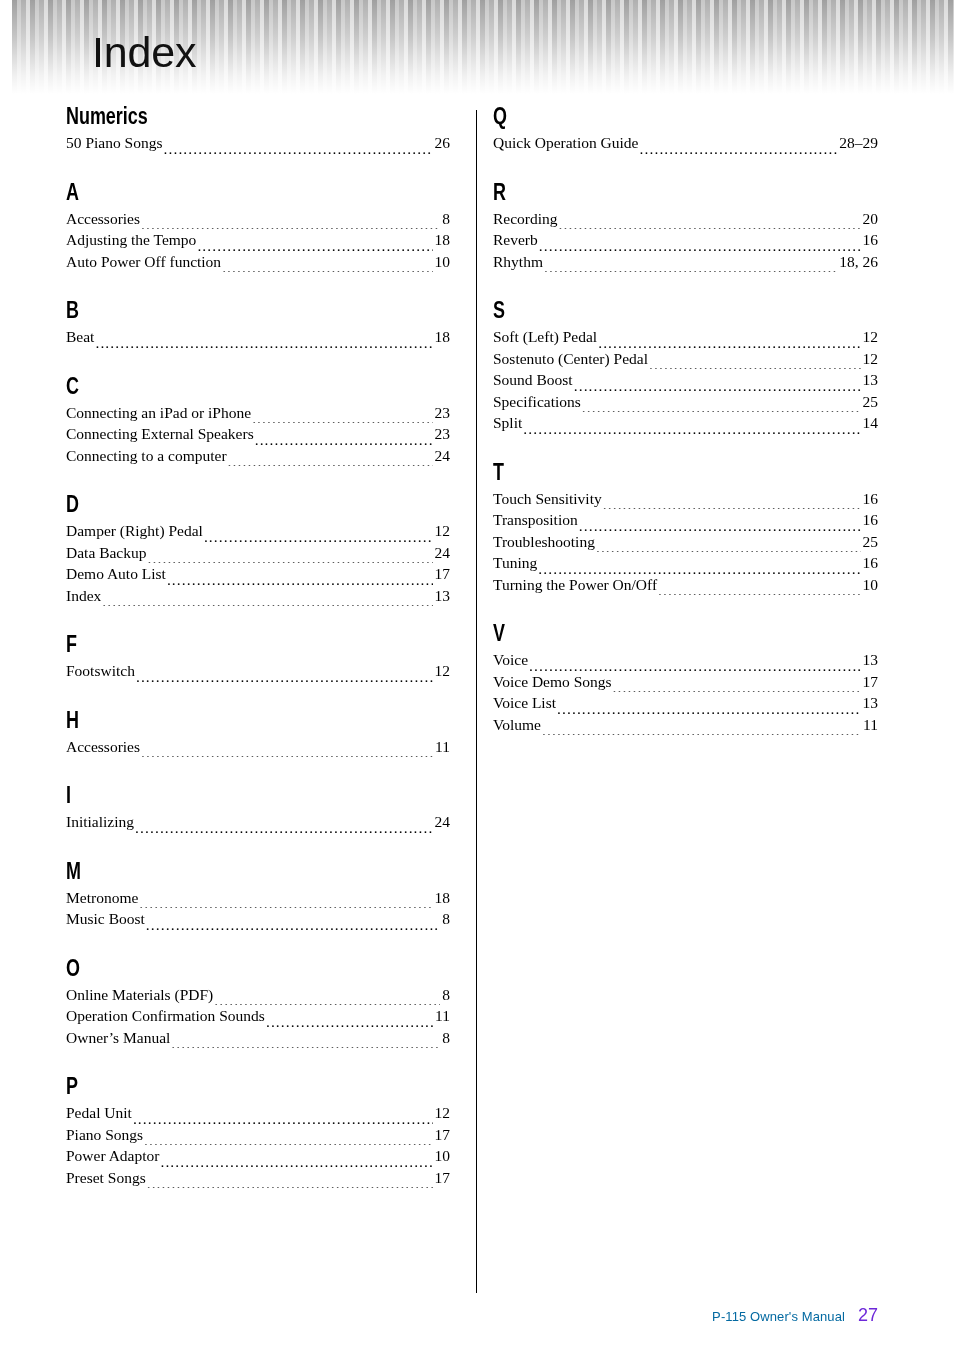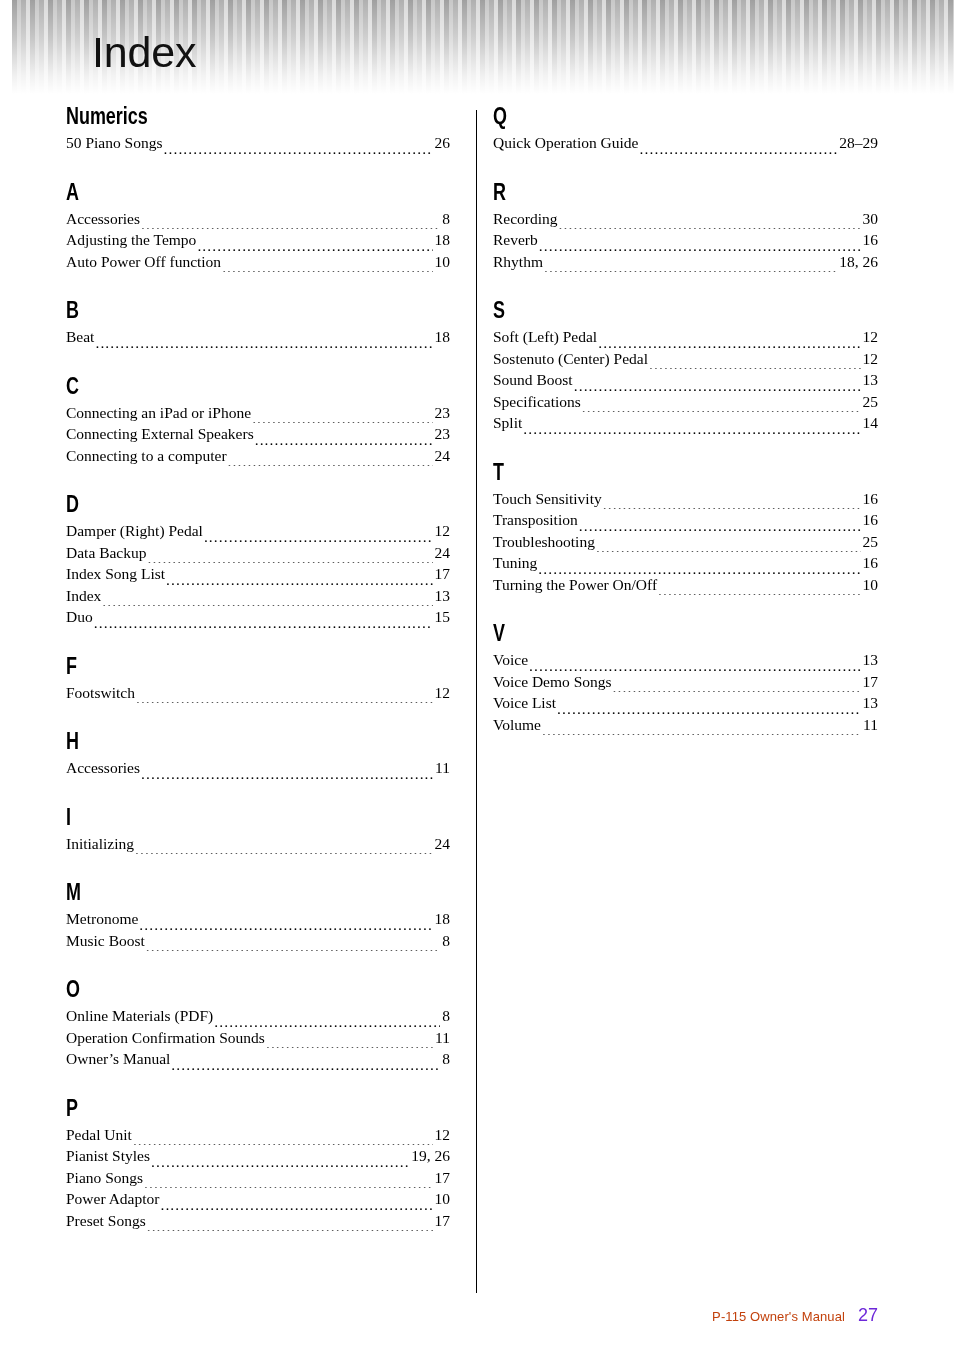--- a/index.html
+++ b/index.html
@@ -139,21 +139,21 @@
     position: absolute;
     right: 76px;
     bottom: 22px;
     display: flex;
     align-items: baseline;
     gap: 13px;
     font-family: "Liberation Sans", "DejaVu Sans", sans-serif;
   }
   .footer-manual {
     font-size: 13px;
-    color: #c2410c;
+    color: #0369a1;
     letter-spacing: 0.1px;
   }
   .footer-pagenum {
     font-size: 18px;
     font-weight: 400;
     color: #6d28d9;
   }
 </style>
 </head>
 <body>
@@ -235,34 +235,29 @@
             <span class="entry-label">Damper (Right) Pedal</span>
             <span class="entry-leader"></span>
             <span class="entry-page">12</span>
           </li>
           <li class="index-entry">
             <span class="entry-label">Data Backup</span>
             <span class="entry-leader"></span>
             <span class="entry-page">24</span>
           </li>
           <li class="index-entry">
-            <span class="entry-label">Index Song List</span>
+            <span class="entry-label">Demo Auto List</span>
             <span class="entry-leader"></span>
             <span class="entry-page">17</span>
           </li>
           <li class="index-entry">
             <span class="entry-label">Index</span>
             <span class="entry-leader"></span>
             <span class="entry-page">13</span>
           </li>
-          <li class="index-entry">
-            <span class="entry-label">Duo</span>
-            <span class="entry-leader"></span>
-            <span class="entry-page">15</span>
-          </li>
         </ul>
       </div>
       <div class="index-section">
         <div class="section-letter">F</div>
         <ul class="entry-list">
           <li class="index-entry">
             <span class="entry-label">Footswitch</span>
             <span class="entry-leader"></span>
             <span class="entry-page">12</span>
           </li>
@@ -323,25 +318,20 @@
           </li>
         </ul>
       </div>
       <div class="index-section">
         <div class="section-letter">P</div>
         <ul class="entry-list">
           <li class="index-entry">
             <span class="entry-label">Pedal Unit</span>
             <span class="entry-leader"></span>
             <span class="entry-page">12</span>
-          </li>
-          <li class="index-entry">
-            <span class="entry-label">Pianist Styles</span>
-            <span class="entry-leader"></span>
-            <span class="entry-page">19, 26</span>
           </li>
           <li class="index-entry">
             <span class="entry-label">Piano Songs</span>
             <span class="entry-leader"></span>
             <span class="entry-page">17</span>
           </li>
           <li class="index-entry">
             <span class="entry-label">Power Adaptor</span>
             <span class="entry-leader"></span>
             <span class="entry-page">10</span>
@@ -364,21 +354,21 @@
             <span class="entry-page">28–29</span>
           </li>
         </ul>
       </div>
       <div class="index-section">
         <div class="section-letter">R</div>
         <ul class="entry-list">
           <li class="index-entry">
             <span class="entry-label">Recording</span>
             <span class="entry-leader"></span>
-            <span class="entry-page">30</span>
+            <span class="entry-page">20</span>
           </li>
           <li class="index-entry">
             <span class="entry-label">Reverb</span>
             <span class="entry-leader"></span>
             <span class="entry-page">16</span>
           </li>
           <li class="index-entry">
             <span class="entry-label">Rhythm</span>
             <span class="entry-leader"></span>
             <span class="entry-page">18, 26</span>

